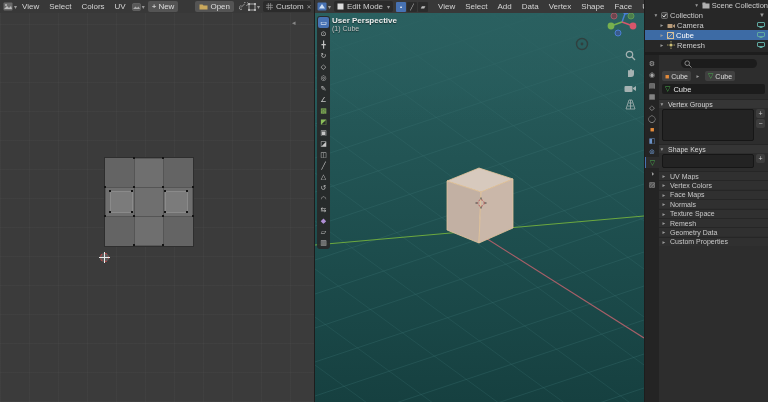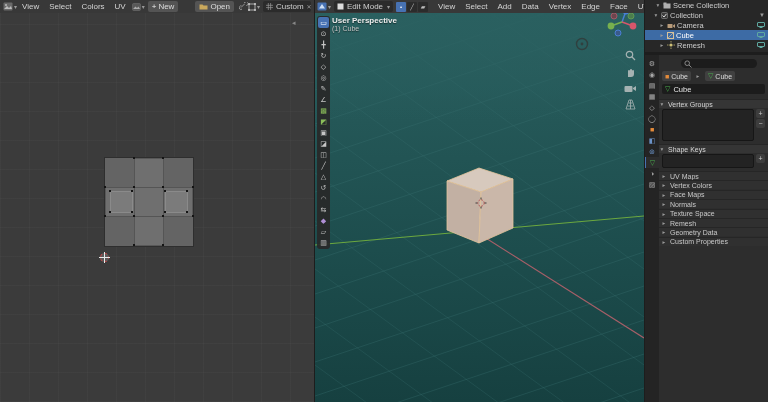--- a/index.html
+++ b/index.html
@@ -307,21 +307,21 @@
           <span class="selmode active">•</span>
           <span class="selmode">╱</span>
           <span class="selmode">▰</span>
         </span>
       <span id="vp-menus" style="display:flex;margin-left:4px">
           <span class="menu">View</span>
           <span class="menu">Select</span>
           <span class="menu">Add</span>
           <span class="menu">Data</span>
           <span class="menu">Vertex</span>
-          <span class="menu">Edge</span>
+          <span class="menu">Shape</span>
           <span class="menu">Face</span>
           <span class="menu">UV</span>
         </span>
 
     </div>
 
     <div id="vp-overlay-text">
       <div id="vp-title">User Perspective</div>
       <div id="vp-sub">(1) Cube</div>
     </div>
@@ -374,21 +374,21 @@
           <rect x="0.5" y="2" width="8" height="6" rx="1" fill="#cfcfcf"></rect>
           <path d="M9 4 l3-2 v5 l-3-2 z" fill="#cfcfcf"></path>
         </svg>
       <svg width="11" height="11">
           <path d="M1 10 L4 1 h3 L10 10 Z M2.5 7 h6 M3.5 4 h4 M5.5 1 v9" stroke="#cfcfcf" stroke-width="0.8" fill="none"></path>
         </svg>
     </div>
   </div>
 
   <div id="outliner" class="abs">
-      <div class="out-row" style="padding-left: 10px;">
+      <div class="out-row" style="padding-left: 10px; justify-content: flex-end;">
         <span class="tri">▾</span>
         <span class="ico">
           <svg width="8" height="7">
             <rect x="0.5" y="1.5" width="7" height="5" fill="#b0b0b0"></rect>
             <rect x="0.5" y="0.5" width="3" height="2" fill="#b0b0b0"></rect>
           </svg>
         </span>
         <span>Scene Collection</span>
         <span class="out-right"></span>
       </div>

